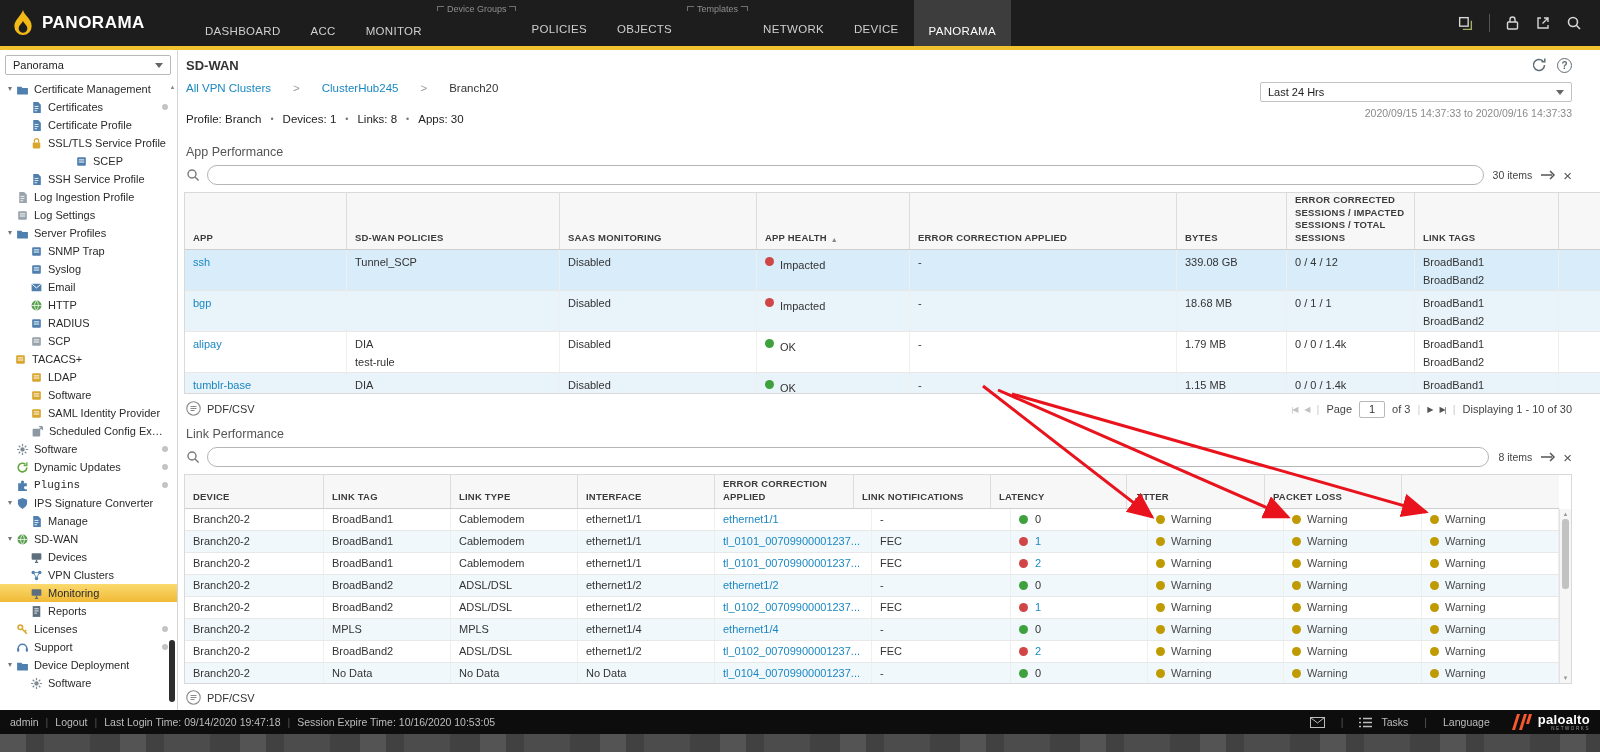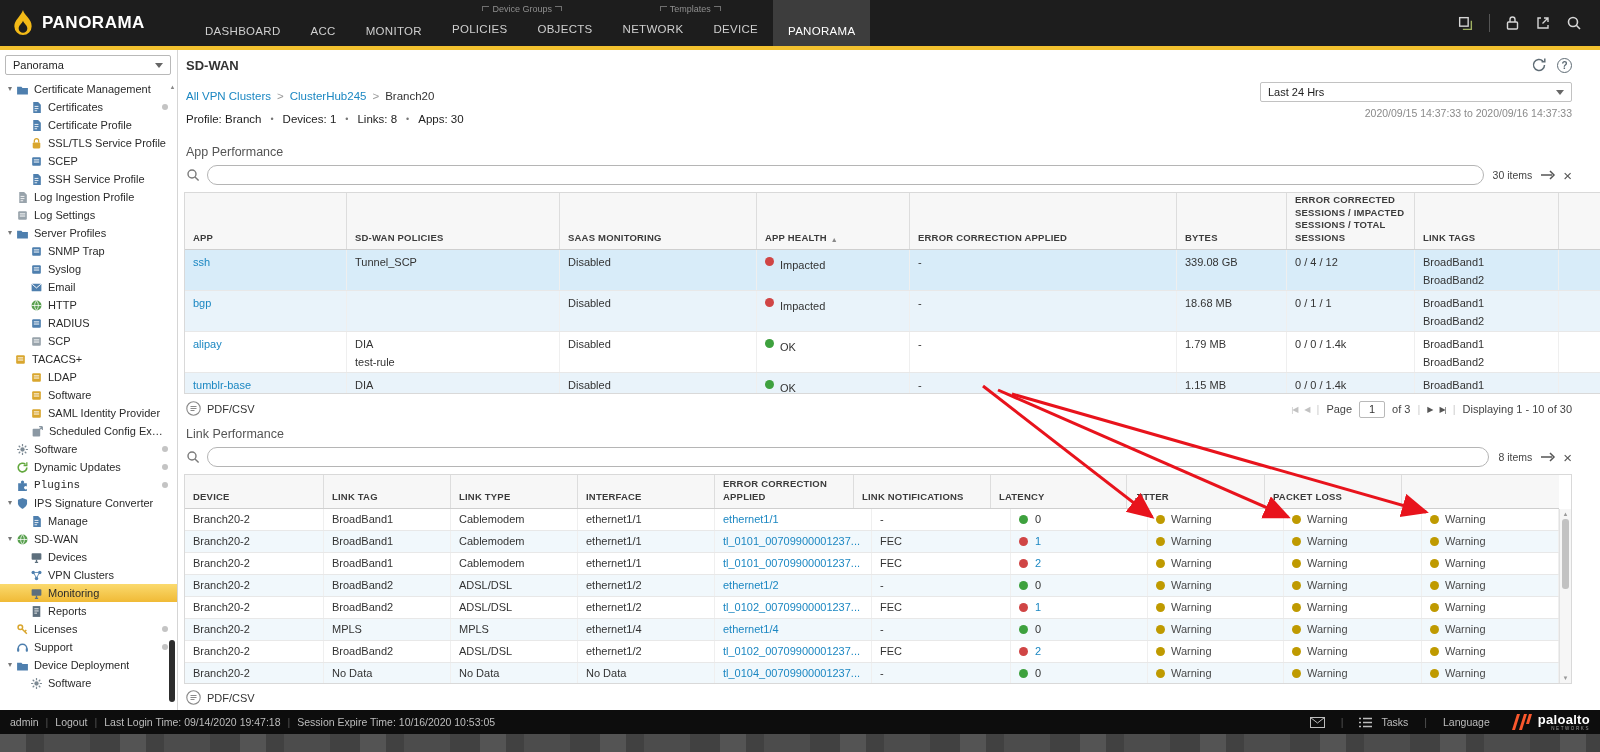--- a/index.html
+++ b/index.html
@@ -6,21 +6,21 @@
   html,body{width:1600px;height:752px;overflow:hidden;background:#fff;font-family:"Liberation Sans",sans-serif}
   .app{width:1600px;height:752px;display:flex;flex-direction:column;position:relative}
 
   
   .navbar{height:46px;background:#1d1d1d;display:flex;align-items:stretch;color:#d6d6d6;flex:0 0 46px}
   .brand{display:flex;align-items:center;gap:8px;padding:0 20px 0 12px;min-width:190px;cursor:pointer}
   .brand-text{color:#fff;font-weight:bold;font-size:17px;letter-spacing:.5px}
   .nav-tabs{display:flex;align-items:stretch}
   .nav-tab{display:flex;align-items:flex-end;padding:0 15px 9px;font-size:11.5px;letter-spacing:.3px;color:#cfcfcf;cursor:pointer;white-space:nowrap}
   .nav-tab.active{background:#3d3d3d;color:#fff}
-  .nav-group{display:flex;flex-direction:column;height:44px}
+  .nav-group{display:flex;height:44px}
   .nav-group-label{height:14px;display:flex;align-items:flex-end;justify-content:center;gap:3px;font-size:9px;color:#8f8f8f;padding-top:3px}
   .corner{width:7px;height:5px;border-top:1px solid #6f6f6f;margin-bottom:3px}
   .corner.left{border-left:1px solid #6f6f6f}
   .corner.right{border-right:1px solid #6f6f6f}
   .nav-group-tabs{display:flex;flex:1}
   .nav-icons{margin-left:auto;display:flex;align-items:center;gap:15px;padding-right:18px}
   .nav-ico{display:inline-flex;cursor:pointer}
   .vsep{width:1px;height:18px;background:#555}
   .accent{height:4px;background:#f2c12e;flex:0 0 4px}
 
@@ -41,21 +41,21 @@
   .sb-thumb{position:absolute;bottom:8px;left:1px;width:6px;height:62px;background:#2d2d2d;border-radius:3px}
 
   .main{flex:1;min-width:0;position:relative;padding:0 28px 0 6px;background:#fff}
   .main-top{height:30px;display:flex;align-items:center;justify-content:space-between;padding-left:2px}
   .page-title{font-size:13px;color:#333;font-weight:bold}
   .top-actions{display:flex;align-items:center;gap:10px}
   .act-ico{display:inline-flex;cursor:pointer}
   .help-badge{width:15px;height:15px;border:1.5px solid #5f6c75;border-radius:50%;color:#5f6c75;font-size:10px;font-weight:bold;display:flex;align-items:center;justify-content:center;cursor:pointer}
 
   .crumb-band{height:62px;display:flex;justify-content:space-between;padding:2px 0 0 2px}
-  .breadcrumb{font-size:11.5px;color:#333;display:flex;align-items:flex-end;gap:6px;height:20px}
+  .breadcrumb{font-size:11.5px;color:#333;display:flex;align-items:flex-start;gap:22px;height:20px}
   .crumb.link{color:#1b87c2;cursor:pointer}
   .crumb-sep{color:#999}
   .summary{margin-top:11px;font-size:11.5px;color:#222;display:flex;align-items:center;gap:9px}
   .sum-sep{color:#777;font-size:9px}
   .crumb-right{width:312px;display:flex;flex-direction:column}
   .time-select{height:20px;border:1px solid #c2c2c2;border-radius:2px;background:#fff;display:flex;align-items:center;justify-content:space-between;padding:0 7px;font-size:11px;color:#222;cursor:pointer}
   .time-range-text{margin-top:5px;text-align:right;font-size:10.5px;color:#8a8a8a}
 
   .sec-title{height:20px;display:flex;align-items:center;font-size:12.5px;color:#555;padding-left:2px}
   .search-row{height:24px;display:flex;align-items:center;gap:7px;margin:1px 0 5px;padding-left:2px}
@@ -233,21 +233,21 @@
           <div class="tree-item" style="padding-left: 18px;">
             <span class="caret"></span>
             <span class="tree-icon">
               <svg width="13" height="13" viewBox="0 0 12 12">
                 <rect x="2.5" y="5" width="7" height="5.5" rx="1" fill="#d9a62e"></rect>
                 <path d="M4 5V3.5a2 2 0 014 0V5" fill="none" stroke="#d9a62e" stroke-width="1.2"></path>
               </svg>
             </span>
             <span class="tree-label">SSL/TLS Service Profile</span>
           </div>
-          <div class="tree-item" style="padding-left: 18px;">
+          <div class="tree-item" style="padding-left: 18px; justify-content: center;">
             <span class="caret"></span>
             <span class="tree-icon">
               <svg width="13" height="13" viewBox="0 0 12 12">
                 <rect x="2" y="2" width="8" height="8" rx="1" fill="#4e7fae"></rect>
                 <path d="M3.5 4.5h5M3.5 6.5h5" stroke="#fff" stroke-width=".9"></path>
               </svg>
             </span>
             <span class="tree-label">SCEP</span>
           </div>
           <div class="tree-item" style="padding-left: 18px;">

